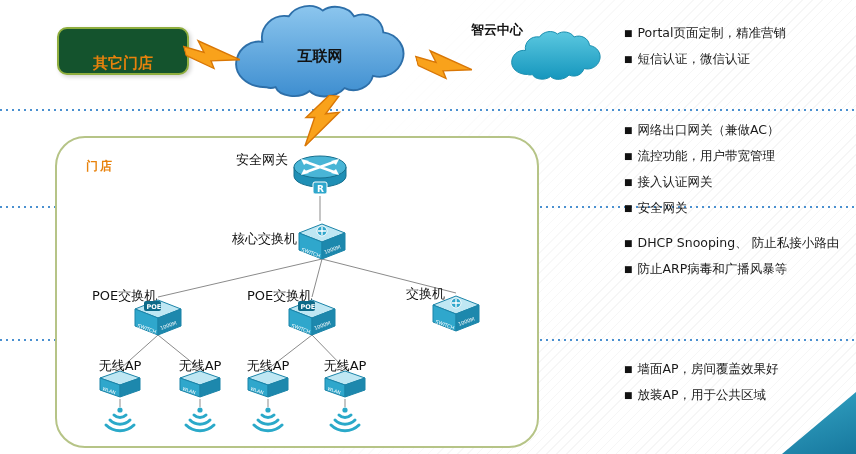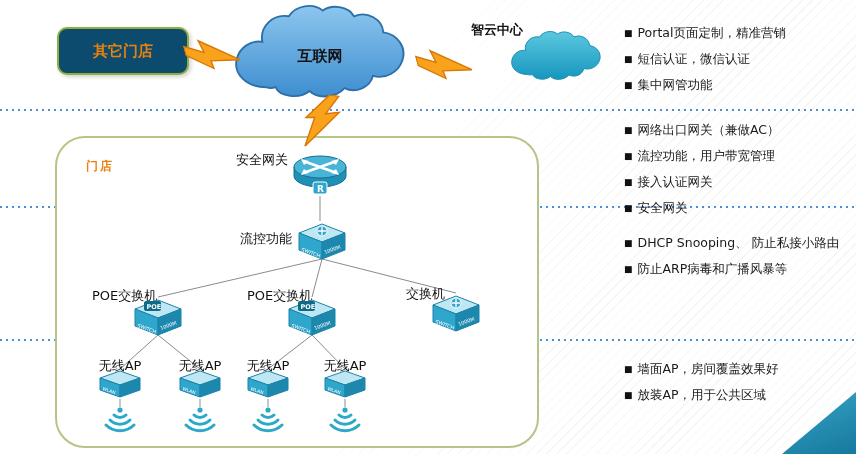--- a/index.html
+++ b/index.html
@@ -11,22 +11,22 @@
   .stripes-mask{position:absolute;inset:0;
     background:linear-gradient(115deg,#fff 0 38%,rgba(255,255,255,0) 70%);pointer-events:none;}
   .corner-triangle{position:absolute;right:0;bottom:0;width:74px;height:62px;
     clip-path:polygon(100% 0,100% 100%,0 100%);
     background:linear-gradient(160deg,#35a6c6,#17789e);}
   .dotted-line{position:absolute;left:0;width:856px;height:2px;
     background-image:repeating-linear-gradient(90deg,#4a90d0 0 2px,transparent 2px 6px);}
   .store-box{position:absolute;left:55px;top:136px;width:480px;height:308px;
     border:2px solid #b6c487;border-radius:30px;background:#fff;}
   .other-box{position:absolute;left:57px;top:27px;width:128px;height:44px;
-    border:2px solid #8fae3e;border-radius:10px;background:#0c4a6e;
-    display:flex;align-items:center;justify-content:center;
+    border:2px solid #8fae3e;border-radius:10px;background:#14532d;
+    display:flex;align-items:flex-end;justify-content:center;
     color:#e8820c;font-weight:bold;font-size:15px;box-shadow:2px 2px 4px rgba(0,0,0,0.18);}
   .store-label{position:absolute;left:86px;top:158px;color:#e8820c;
     font-weight:bold;font-size:12px;letter-spacing:2px;}
   .cloud-label{position:absolute;font-weight:bold;color:#111;}
   .internet-label{left:278px;top:47px;width:84px;text-align:center;font-size:15px;}
   .cloudcenter-label{left:452px;top:21px;font-size:13px;margin-left:19px;}
   .node-label{position:absolute;font-size:13px;font-weight:normal;color:#111;white-space:nowrap;}
   .svg-abs{position:absolute;}
   .overlay-lines{position:absolute;left:0;top:0;pointer-events:none;}
   .feature-group{position:absolute;left:624px;width:232px;}
@@ -113,21 +113,21 @@
     <ellipse cx="28" cy="17" rx="26" ry="11" fill="#49b5d6" stroke="#166f8e"></ellipse>
     <path d="M14,12 L42,22 M42,12 L14,22" stroke="#fff" stroke-width="2.4"></path>
     <polygon points="9,9 17,11 12,15" fill="#fff"></polygon>
     <polygon points="47,9 39,11 44,15" fill="#fff"></polygon>
     <polygon points="9,25 17,23 12,19" fill="#fff"></polygon>
     <polygon points="47,25 39,23 44,19" fill="#fff"></polygon>
     <rect x="21" y="32" width="14" height="12" rx="2" fill="#2fa7cc" stroke="#fff"></rect>
     <text x="25" y="42" font-size="9" font-weight="bold" fill="#fff">R</text>
   </svg>
 
-  <div class="node-label" style="left:232px;top:230px;width:60px;text-align:right">流控功能</div>
+  <div class="node-label" style="left:232px;top:230px;width:60px;text-align:right">核心交换机</div>
   <svg class="svg-abs" style="left:296px;top:221px" width="52" height="40" viewBox="0 0 52 40">
     <polygon points="3,12 26,3 49,12 26,21" fill="#bfe7f3" stroke="#1b84a8"></polygon>
     <polygon points="3,12 26,21 26,38 3,29" fill="#2fa7cc" stroke="#1b84a8"></polygon>
     <polygon points="26,21 49,12 49,29 26,38" fill="#1d88ad" stroke="#1b84a8"></polygon>
     <circle cx="26" cy="10" r="5" fill="#2fa7cc" stroke="#fff"></circle>
     <path d="M22,10 h8 M26,6 v8" stroke="#fff" stroke-width="1.3"></path>
     <text x="5" y="30" font-size="5" fill="#fff" transform="rotate(20 5 30)">SWITCH</text>
     <text x="29" y="33" font-size="5" fill="#fff" transform="rotate(-20 29 33)">1000M</text>
   </svg>
 
@@ -223,21 +223,20 @@
     <g stroke="#2aa9c9" stroke-width="3" fill="none" stroke-linecap="round">
       <path d="M12,9 a8.5,8.5 0 0 0 12,0"></path>
         <path d="M8,14 a14,14 0 0 0 20,0"></path>
         <path d="M4,19 a20,20 0 0 0 28,0"></path>
     </g>
   </svg>
 
   <div class="feature-group" style="top:20px">
       <div class="feature-item">Portal页面定制，精准营销</div>
       <div class="feature-item">短信认证，微信认证</div>
-      <div class="feature-item">集中网管功能</div>
     </div>
   <div class="feature-group" style="top:117px">
       <div class="feature-item">网络出口网关（兼做AC）</div>
       <div class="feature-item">流控功能，用户带宽管理</div>
       <div class="feature-item">接入认证网关</div>
       <div class="feature-item">安全网关</div>
     </div>
   <div class="feature-group" style="top:230px">
       <div class="feature-item">DHCP Snooping、 防止私接小路由</div>
       <div class="feature-item">防止ARP病毒和广播风暴等</div>

